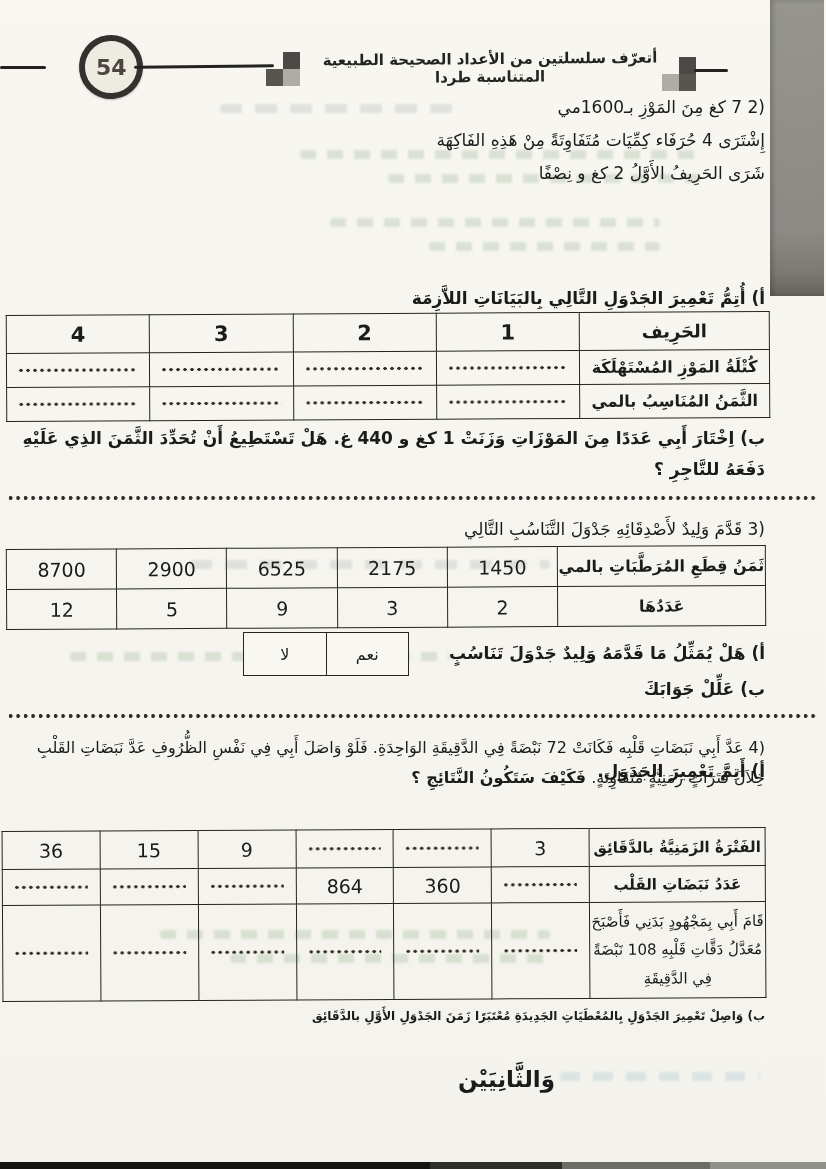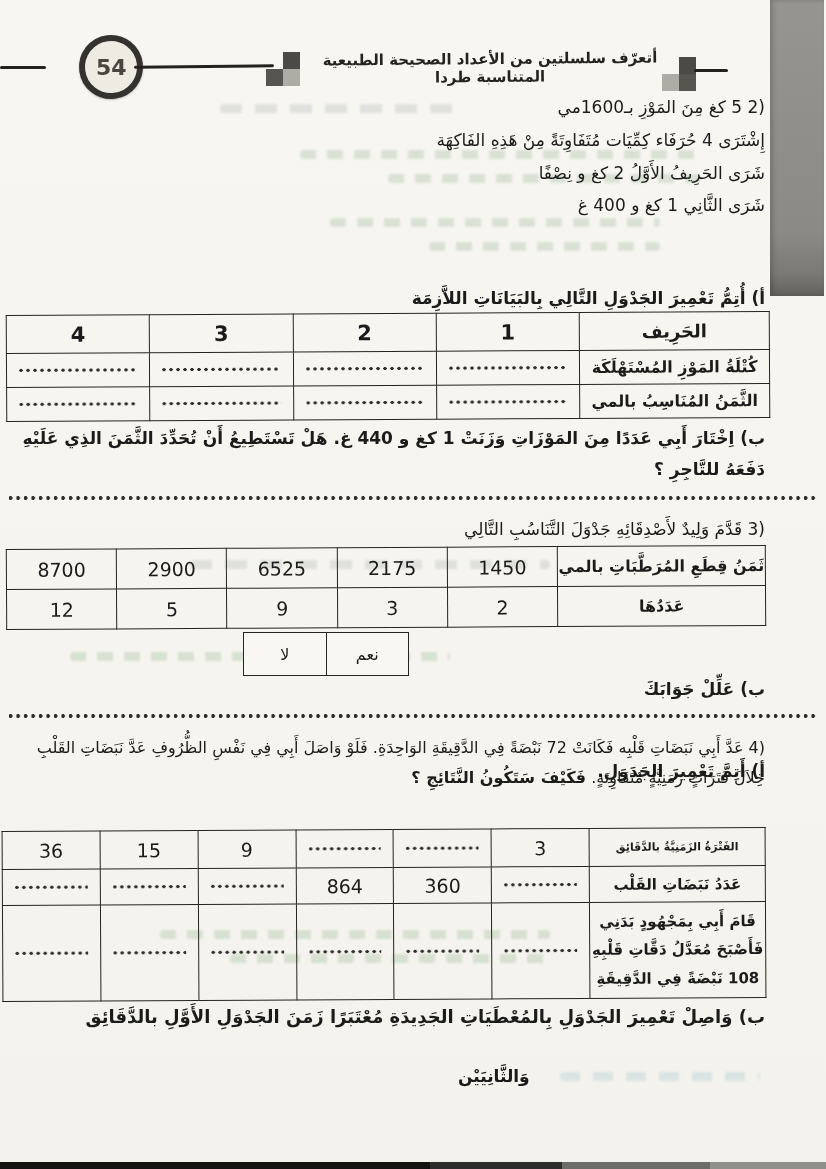--- a/index.html
+++ b/index.html
@@ -43,21 +43,21 @@
   .corner{text-align:center;font-size:18px;}
   .colnum{font-size:21px;font-weight:bold;}
   .num2{font-size:19px;margin-left:14px;}
   .dots{height:5px;margin:0 12px;background-image:radial-gradient(circle at 2px 2.5px,#2f2e2a 1.5px,transparent 1.9px);
     background-size:7px 5px;background-repeat:repeat-x;}
   .t1{left:6px;top:313px;width:764px;}
   .t1 tr{height:34px;} .t1 tr.hd{height:38px;}
   .t2{left:6px;top:547px;width:760px;}
   .t2 tr{height:40px;}
   .t3{left:2px;top:829px;width:764px;}
-  .lbl3{font-size:15px;line-height:1.9;padding:4px 8px;text-align:right;font-weight:bold;}
+  .lbl3{font-size:15px;line-height:1.9;padding:4px 8px;text-align:right;font-weight:normal;}
   
   .ansline{position:absolute;left:8px;right:8px;height:6px;
     background-image:radial-gradient(circle at 2.5px 3px,#2c2b27 1.7px,transparent 2.1px);
     background-size:7.5px 6px;background-repeat:repeat-x;}
   .ynbox{position:absolute;left:243px;top:632px;width:164px;height:42px;display:flex;
     border:1.8px solid #25241f;background:#f8f7f2;}
   .yn{flex:1;display:flex;align-items:center;justify-content:center;font-size:16px;}
   .yn-yes{border-left:1.8px solid #25241f;}
   .bottom-strip{position:absolute;left:0;bottom:0;width:100%;height:7px;
     background:linear-gradient(90deg,#131312 0 52%,#2d2d2b 52% 68%,#6d6d68 68% 86%,#90908a 86% 100%);}
@@ -110,24 +110,23 @@
       <div class="gl"></div>
     </div>
   <div class="ghost" style="top:930px;left:160px;width:390px">
       <div class="gl"></div>
       <div class="gl" style="width:82%"></div>
     </div>
   <div class="ghost cyan" style="top:1072px;left:560px;width:200px">
       <div class="gl"></div>
     </div>
 
-  <p class="t oneline" style="top:92px"><span class="qnum">2)</span> <span>5 كغ مِنَ المَوْزِ بـ1600مي</span></p>
+  <p class="t oneline" style="top:92px"><span class="qnum">2)</span> <span>7 كغ مِنَ المَوْزِ بـ1600مي</span></p>
   <p class="t oneline" style="top:125px"><span>إِشْتَرَى 4 حُرَفَاء كِمِّيَات مُتَفَاوِتَةً مِنْ هَذِهِ الفَاكِهَة</span></p>
   <p class="t oneline" style="top:158px"><span>شَرَى الحَرِيفُ الأَوَّلُ 2 كغ و نِصْفًا</span></p>
-  <p class="t oneline" style="top:190px"><span>شَرَى الثَّانِي 1 كغ و 400 غ</span></p>
   <p class="t oneline bold" style="top:283px">أ) أُتِمُّ تَعْمِيرَ الجَدْوَلِ التَّالِي بِالبَيَانَاتِ اللاَّزِمَة</p>
 
   <table class="wtable t1">
     <colgroup>
         <col style="width:190px">
         <col>
         <col>
         <col>
         <col>
       </colgroup>
@@ -199,20 +198,21 @@
       <td class="lblcell">عَدَدُهَا</td>
       <td class="num2">2</td>
       <td class="num2">3</td>
       <td class="num2">9</td>
       <td class="num2">5</td>
       <td class="num2">12</td>
     </tr>
   </tbody>
     </table>
 
+  <p class="t oneline bold" style="top:638px">أ) هَلْ يُمَثِّلُ مَا قَدَّمَهُ وَلِيدٌ جَدْوَلَ تَنَاسُبٍ</p>
   <div class="ynbox">
     <div class="yn yn-yes">نعم</div>
     <div class="yn">لا</div>
   </div>
   <p class="t oneline bold" style="top:674px">ب) عَلِّلْ جَوَابَكَ</p>
   <div class="ansline" style="top:713px"></div>
 
   <p class="t" style="top:733px;font-size:16px;line-height:30px"><span class="qnum">4)</span> <span>عَدَّ أَبِي نَبَضَاتِ قَلْبِه فَكَانَتْ 72 نَبْضَةً فِي الدَّقِيقَةِ الوَاحِدَةِ. فَلَوْ وَاصَلَ أَبِي فِي نَفْسِ الظُّرُوفِ عَدَّ نَبَضَاتِ القَلْبِ خِلاَلَ فَتَرَاتٍ زَمَنِيَّةٍ مُتَفَاوِتَةٍ.</span> <span class="bold">فَكَيْفَ سَتَكُونُ النَّتَائِجِ ؟</span></p>
   <p class="t oneline bold" style="top:756px">أ) أَتِمَّ تَعْمِيرَ الجَدَوَلِ.</p>
 
@@ -221,21 +221,21 @@
         <col style="width:176px">
         <col>
         <col>
         <col>
         <col>
         <col>
         <col>
       </colgroup>
     <tbody>
         <tr style="height:38px">
-      <td class="lblcell" style="font-size:11px">الفَتْرَةُ الزَمَنِيَّةُ بالدَّقَائِق</td>
+      <td class="lblcell" style="font-size:15px">الفَتْرَةُ الزَمَنِيَّةُ بالدَّقَائِق</td>
       <td class="num2">3</td>
       <td>
             <div class="dots"></div>
           </td>
       <td>
             <div class="dots"></div>
           </td>
       <td class="num2">9</td>
       <td class="num2">15</td>
       <td class="num2">36</td>
@@ -274,17 +274,17 @@
       <td>
             <div class="dots"></div>
           </td>
       <td>
             <div class="dots"></div>
           </td>
     </tr>
   </tbody>
     </table>
 
-  <p class="t oneline bold" style="top:1001px;font-size:18px">ب) وَاصِلْ تَعْمِيرَ الجَدْوَلِ بِالمُعْطَيَاتِ الجَدِيدَةِ مُعْتَبَرًا زَمَنَ الجَدْوَلِ الأَوَّلِ بالدَّقَائِق</p>
-  <p class="bold" style="position:absolute;left:458px;top:1066px;margin:0;font-size:17px">وَالثَّانِيَيْن</p>
+  <p class="t oneline bold" style="top:1001px;font-size:12px">ب) وَاصِلْ تَعْمِيرَ الجَدْوَلِ بِالمُعْطَيَاتِ الجَدِيدَةِ مُعْتَبَرًا زَمَنَ الجَدْوَلِ الأَوَّلِ بالدَّقَائِق</p>
+  <p class="bold" style="position:absolute;left:458px;top:1066px;margin:0;font-size:23px">وَالثَّانِيَيْن</p>
 
   <div class="bottom-strip"></div>
 </div>
 
 </body></html>

